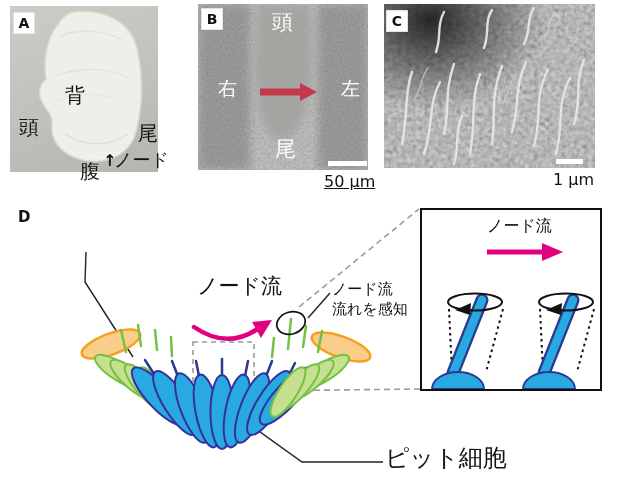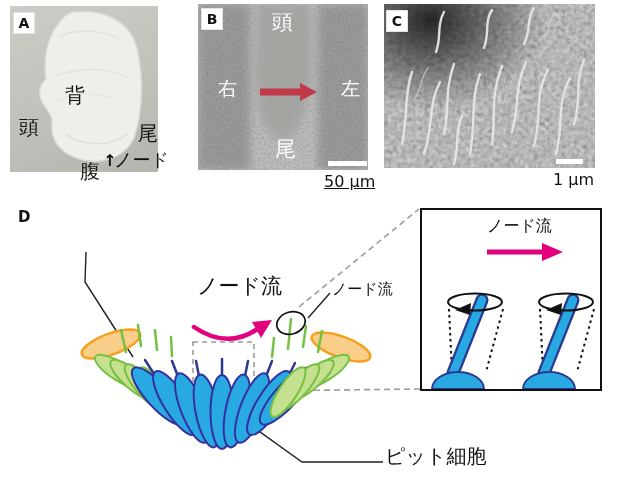--- a/index.html
+++ b/index.html
@@ -185,21 +185,22 @@
 
     <path d="M194,132 Q226,154 256,135" fill="none" stroke="#e3007f" stroke-width="4.5" stroke-linecap="round"></path>
     <polygon points="272,125 252,127 261,143" fill="#e3007f"></polygon>
 
     <ellipse cx="291" cy="128" rx="14.5" ry="11" fill="none" stroke="#111" stroke-width="1.7" transform="rotate(-18 291 128)"></ellipse>
   </svg>
 
   <div class="lbl" style="left:18px;top:210px;font-size:15px;font-weight:bold;">D</div>
   <div class="lbl" style="left:197px;top:275px;font-size:21px;">ノード流</div>
   <div class="lbl" style="left:332px;top:282px;font-size:15px;">ノード流</div>
-  <div class="lbl" style="left:385px;top:446px;font-size:20px;">ピット細胞</div>
+  <div class="lbl" style="left:332px;top:302px;font-size:15px;">流れを感知</div>
+  <div class="lbl" style="left:385px;top:446px;font-size:24px;">ピット細胞</div>
 
   <div id="insetBox" class="panel">
     <svg width="178" height="179" viewBox="0 0 178 179" style="position:absolute;left:0;top:0;">
 
       <line x1="65" y1="42" x2="121" y2="42" stroke="#e3007f" stroke-width="5"></line>
       <polygon points="141,42 120,33 120,51" fill="#e3007f"></polygon>
 
       <g>
         <line x1="27" y1="99" x2="30" y2="162" stroke="#111" stroke-width="2" stroke-dasharray="2.5,3.5"></line>
         <line x1="81" y1="99" x2="64" y2="162" stroke="#111" stroke-width="2" stroke-dasharray="2.5,3.5"></line>

